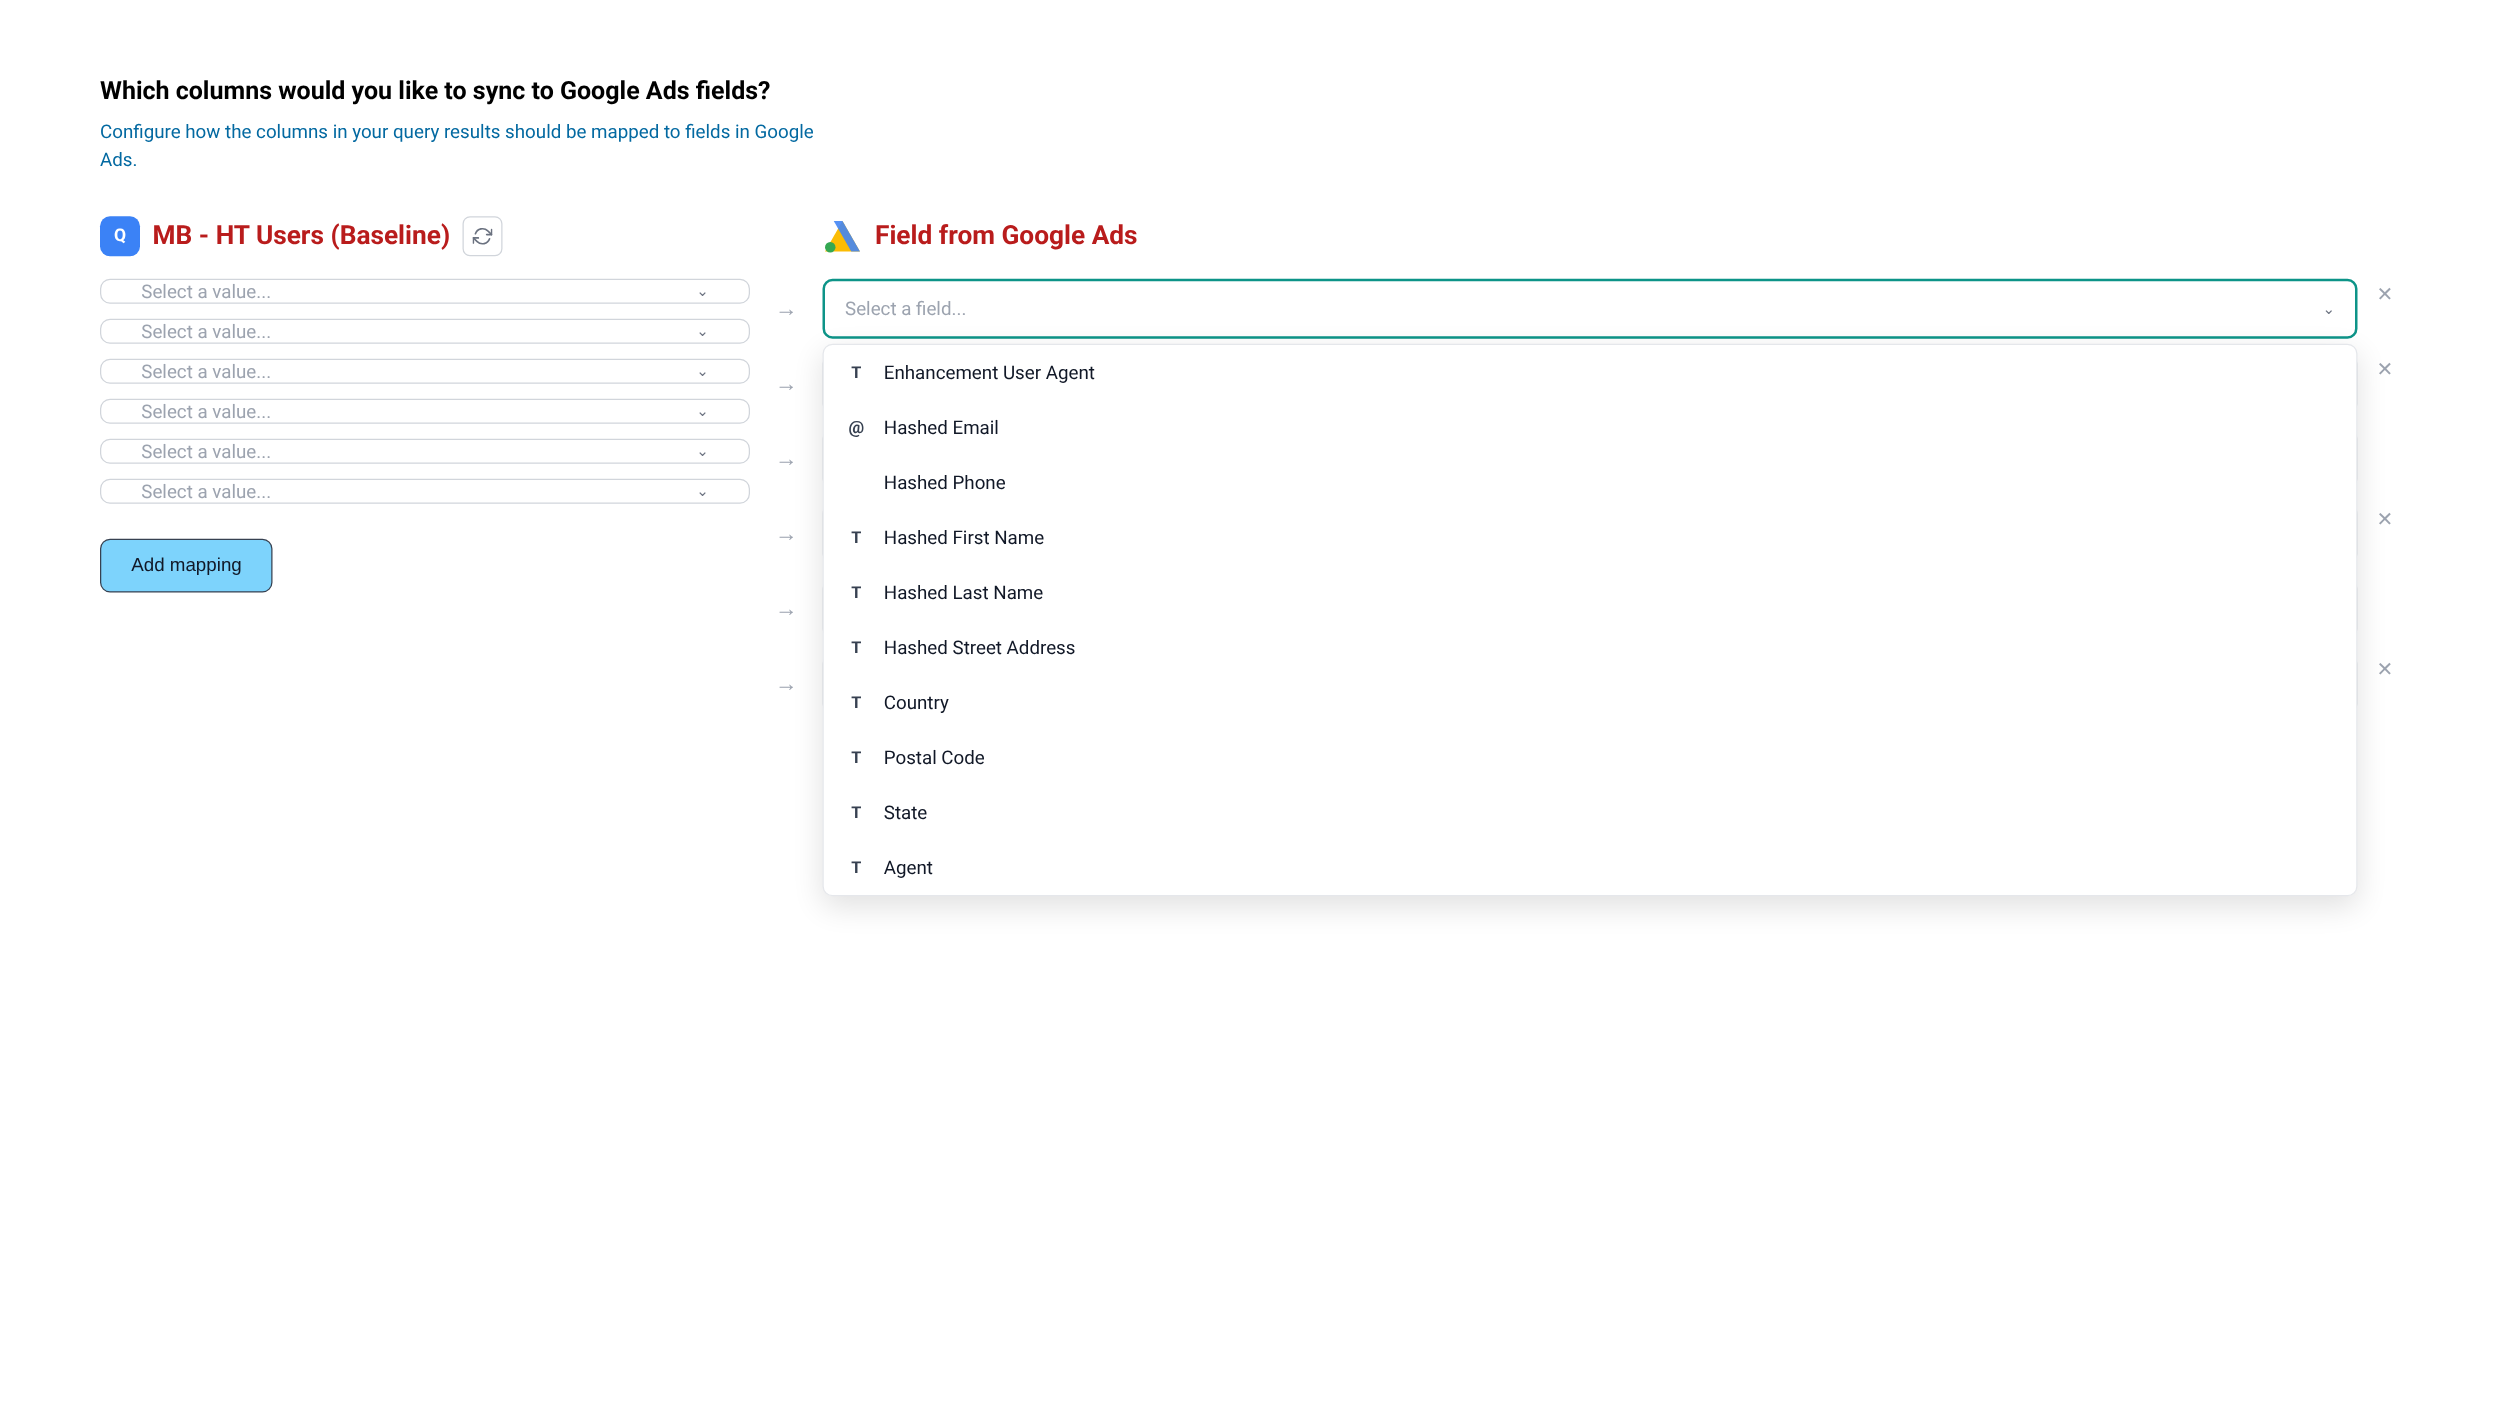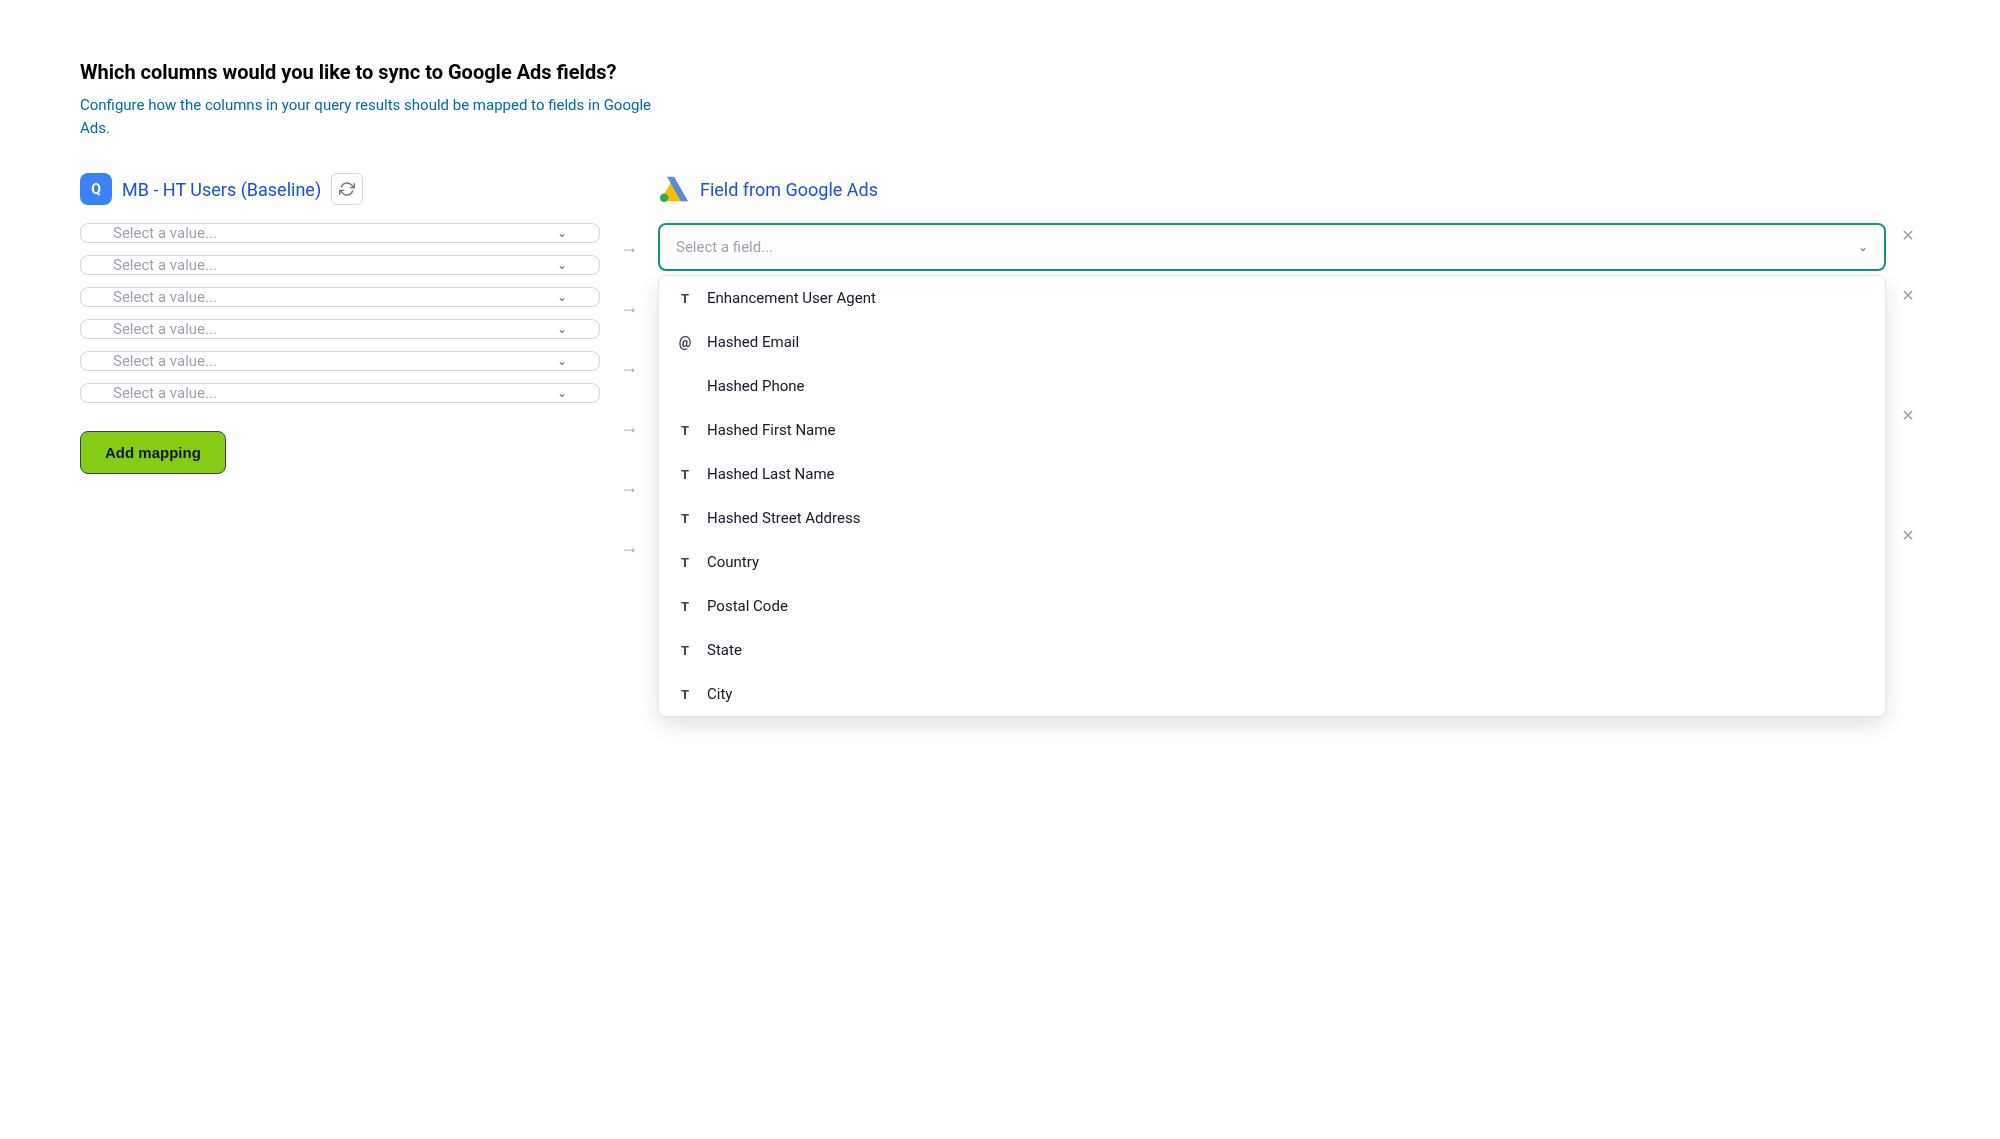--- a/index.html
+++ b/index.html
@@ -65,23 +65,23 @@
       border-radius: 8px;
       display: flex;
       align-items: center;
       justify-content: center;
       color: white;
       font-size: 14px;
       font-weight: 700;
     }
 
     .panel-label {
-      font-size: 18px;
-      font-weight: 400;
-      color: #1d4ed8;
+      font-size: 21px;
+      font-weight: 700;
+      color: #b91c1c;
     }
 
     .refresh-btn {
       width: 32px;
       height: 32px;
       border: 1.5px solid #d1d5db;
       border-radius: 6px;
       background: white;
       display: flex;
       align-items: center;
@@ -202,23 +202,23 @@
     .at-icon {
       font-size: 14px;
       color: #374151;
     }
 
     .add-mapping-btn {
       margin-top: 28px;
       padding: 12px 24px;
       border: 1.5px solid #374151;
       border-radius: 8px;
-      background: #84cc16;
+      background: #7dd3fc;
       font-size: 15px;
-      font-weight: 700;
+      font-weight: 400;
       color: #111827;
       cursor: pointer;
     }
 
     .right-rows {
       display: flex;
       flex-direction: column;
       gap: 12px;
     }
 
@@ -358,21 +358,21 @@
             <div class="dropdown-item">
               <span class="type-icon">T</span>
               <span>Postal Code</span>
             </div>
             <div class="dropdown-item">
               <span class="type-icon">T</span>
               <span>State</span>
             </div>
             <div class="dropdown-item">
               <span class="type-icon">T</span>
-              <span>City</span>
+              <span>Agent</span>
             </div>
           </div>
         </div>
         <div class="close-btn">✕</div>
       </div>
 
       <div class="right-row">
         <div style="flex:1;">
           <div class="field-select-inactive">
             <span class="select-placeholder">Select a field...</span>

